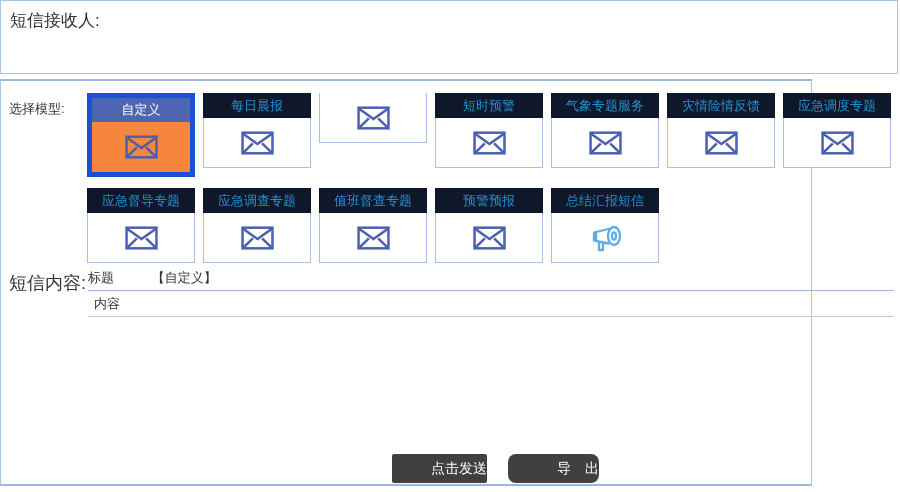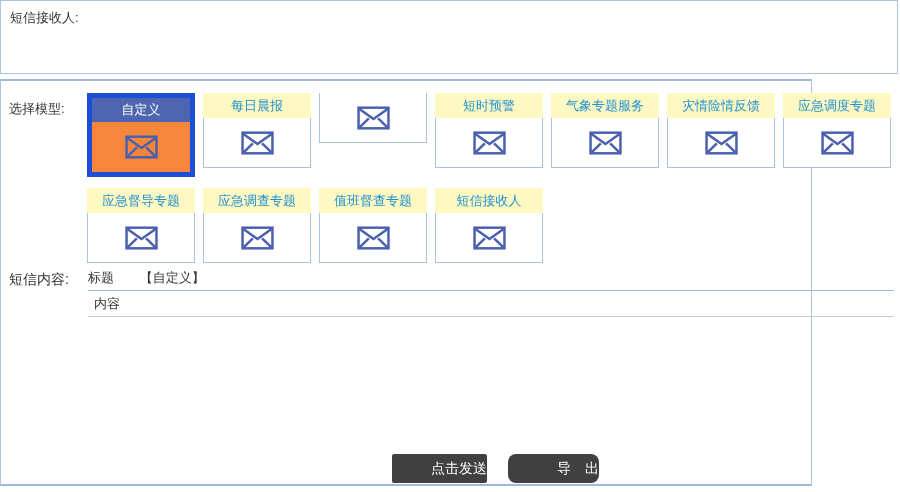--- a/index.html
+++ b/index.html
@@ -3,46 +3,46 @@
 <meta charset="utf-8">
 <style>
   * { margin:0; padding:0; box-sizing:border-box; }
   html,body { width:900px; height:492px; background:#fff;
     font-family:"Liberation Sans", sans-serif; color:#333; }
   .page { position:relative; width:900px; height:492px; background:#fff; overflow:hidden; }
 
   
   .recipients-box { position:absolute; top:0; left:0; width:898px; height:74px;
     border:1px solid #a9c5e6; background:#fff; }
-  .recipients-label { position:absolute; top:8px; left:9px; font-size:13px; color:#333; }
+  .recipients-label { position:absolute; top:8px; left:9px; font-size:17px; color:#333; }
   .recipients-input { position:absolute; top:6px; left:90px; right:6px; bottom:4px; }
 
   
   .main-panel { position:absolute; top:79px; left:0; width:812px; height:407px;
     background:#fff; border:1px solid #a9c5e6;
     border-top:2px solid #9db9de; border-bottom:2px solid #9db9de; }
 
   .model-label { position:absolute; top:19px; left:8px; font-size:13px; color:#333; }
-  .content-label { position:absolute; top:190px; left:8px; font-size:14px; color:#333; }
+  .content-label { position:absolute; top:190px; left:8px; font-size:18px; color:#333; }
 
   .tiles { position:absolute; top:12px; left:86px; width:812px;
     display:flex; flex-wrap:wrap; column-gap:8px; row-gap:11px; }
   .tile { width:108px; cursor:pointer; }
   .tile-header { height:25px; line-height:25px; text-align:center; font-size:13px;
-    background:#fef9c3; color:#2392d0; }
+    background:#0f172a; color:#2392d0; }
   .tile-body { height:50px; border:1px solid #a7c3e2; border-top:none; background:#fff;
     display:flex; align-items:center; justify-content:center; }
   .tile.selected { border:5px solid #1d4ed8; }
   .tile.selected .tile-header { background:#4d66af; color:#fff; height:24px; line-height:24px; }
   .tile.selected .tile-body { background:#f6863b; border:none; height:50px; }
 
   .title-row { position:absolute; top:184px; left:87px; width:806px; height:26px;
     line-height:26px; border-bottom:1px solid #9cb6d8; font-size:13px; color:#333; }
   .title-row .t-label { margin-left:0; }
-  .title-row .t-value { margin-left:22px; }
+  .title-row .t-value { margin-left:34px; }
   .body-row { position:absolute; top:210px; left:87px; width:806px; height:26px;
     line-height:26px; border-bottom:1px solid #cccccc; font-size:13px; color:#333; }
   .body-row .b-label { margin-left:6px;text-align:right; }
 
   .btn { position:absolute; top:373px; height:29px; border:none; cursor:pointer;
     background:#404040; color:#fff; font-size:14px; text-align:right;
     font-family:"Liberation Sans", sans-serif; border-radius:2px; }
   .btn-send { left:391px; width:95px; }
   .btn-export { left:507px; width:91px;border-radius:8px; }
 </style>
@@ -181,28 +181,36 @@
         <div class="tile-header">值班督查专题</div>
         <div class="tile-body">
             <svg width="33" height="24" viewBox="0 0 32 23">
               <use href="#def-envelope"></use>
             </svg>
           </div>
       </div>
 
 
       <div class="tile">
-        <div class="tile-header">短信接收人</div>
-        <div class="tile-body">
-            <svg width="33" height="24" viewBox="0 0 32 23">
-              <use href="#def-envelope"></use>
-            </svg>
-          </div>
-      </div>
-
+        <div class="tile-header">预警预报</div>
+        <div class="tile-body">
+            <svg width="33" height="24" viewBox="0 0 32 23">
+              <use href="#def-envelope"></use>
+            </svg>
+          </div>
+      </div>
+
+      <div class="tile">
+        <div class="tile-header">总结汇报短信</div>
+        <div class="tile-body">
+            <svg width="33" height="28" viewBox="0 0 33 28">
+              <use href="#def-megaphone"></use>
+            </svg>
+          </div>
+      </div>
 
     </div>
 
     <span class="content-label">短信内容:</span>
 
     <div class="title-row">
       <span class="t-label">标题</span>
       <span class="t-value">【自定义】</span>
     </div>
 

